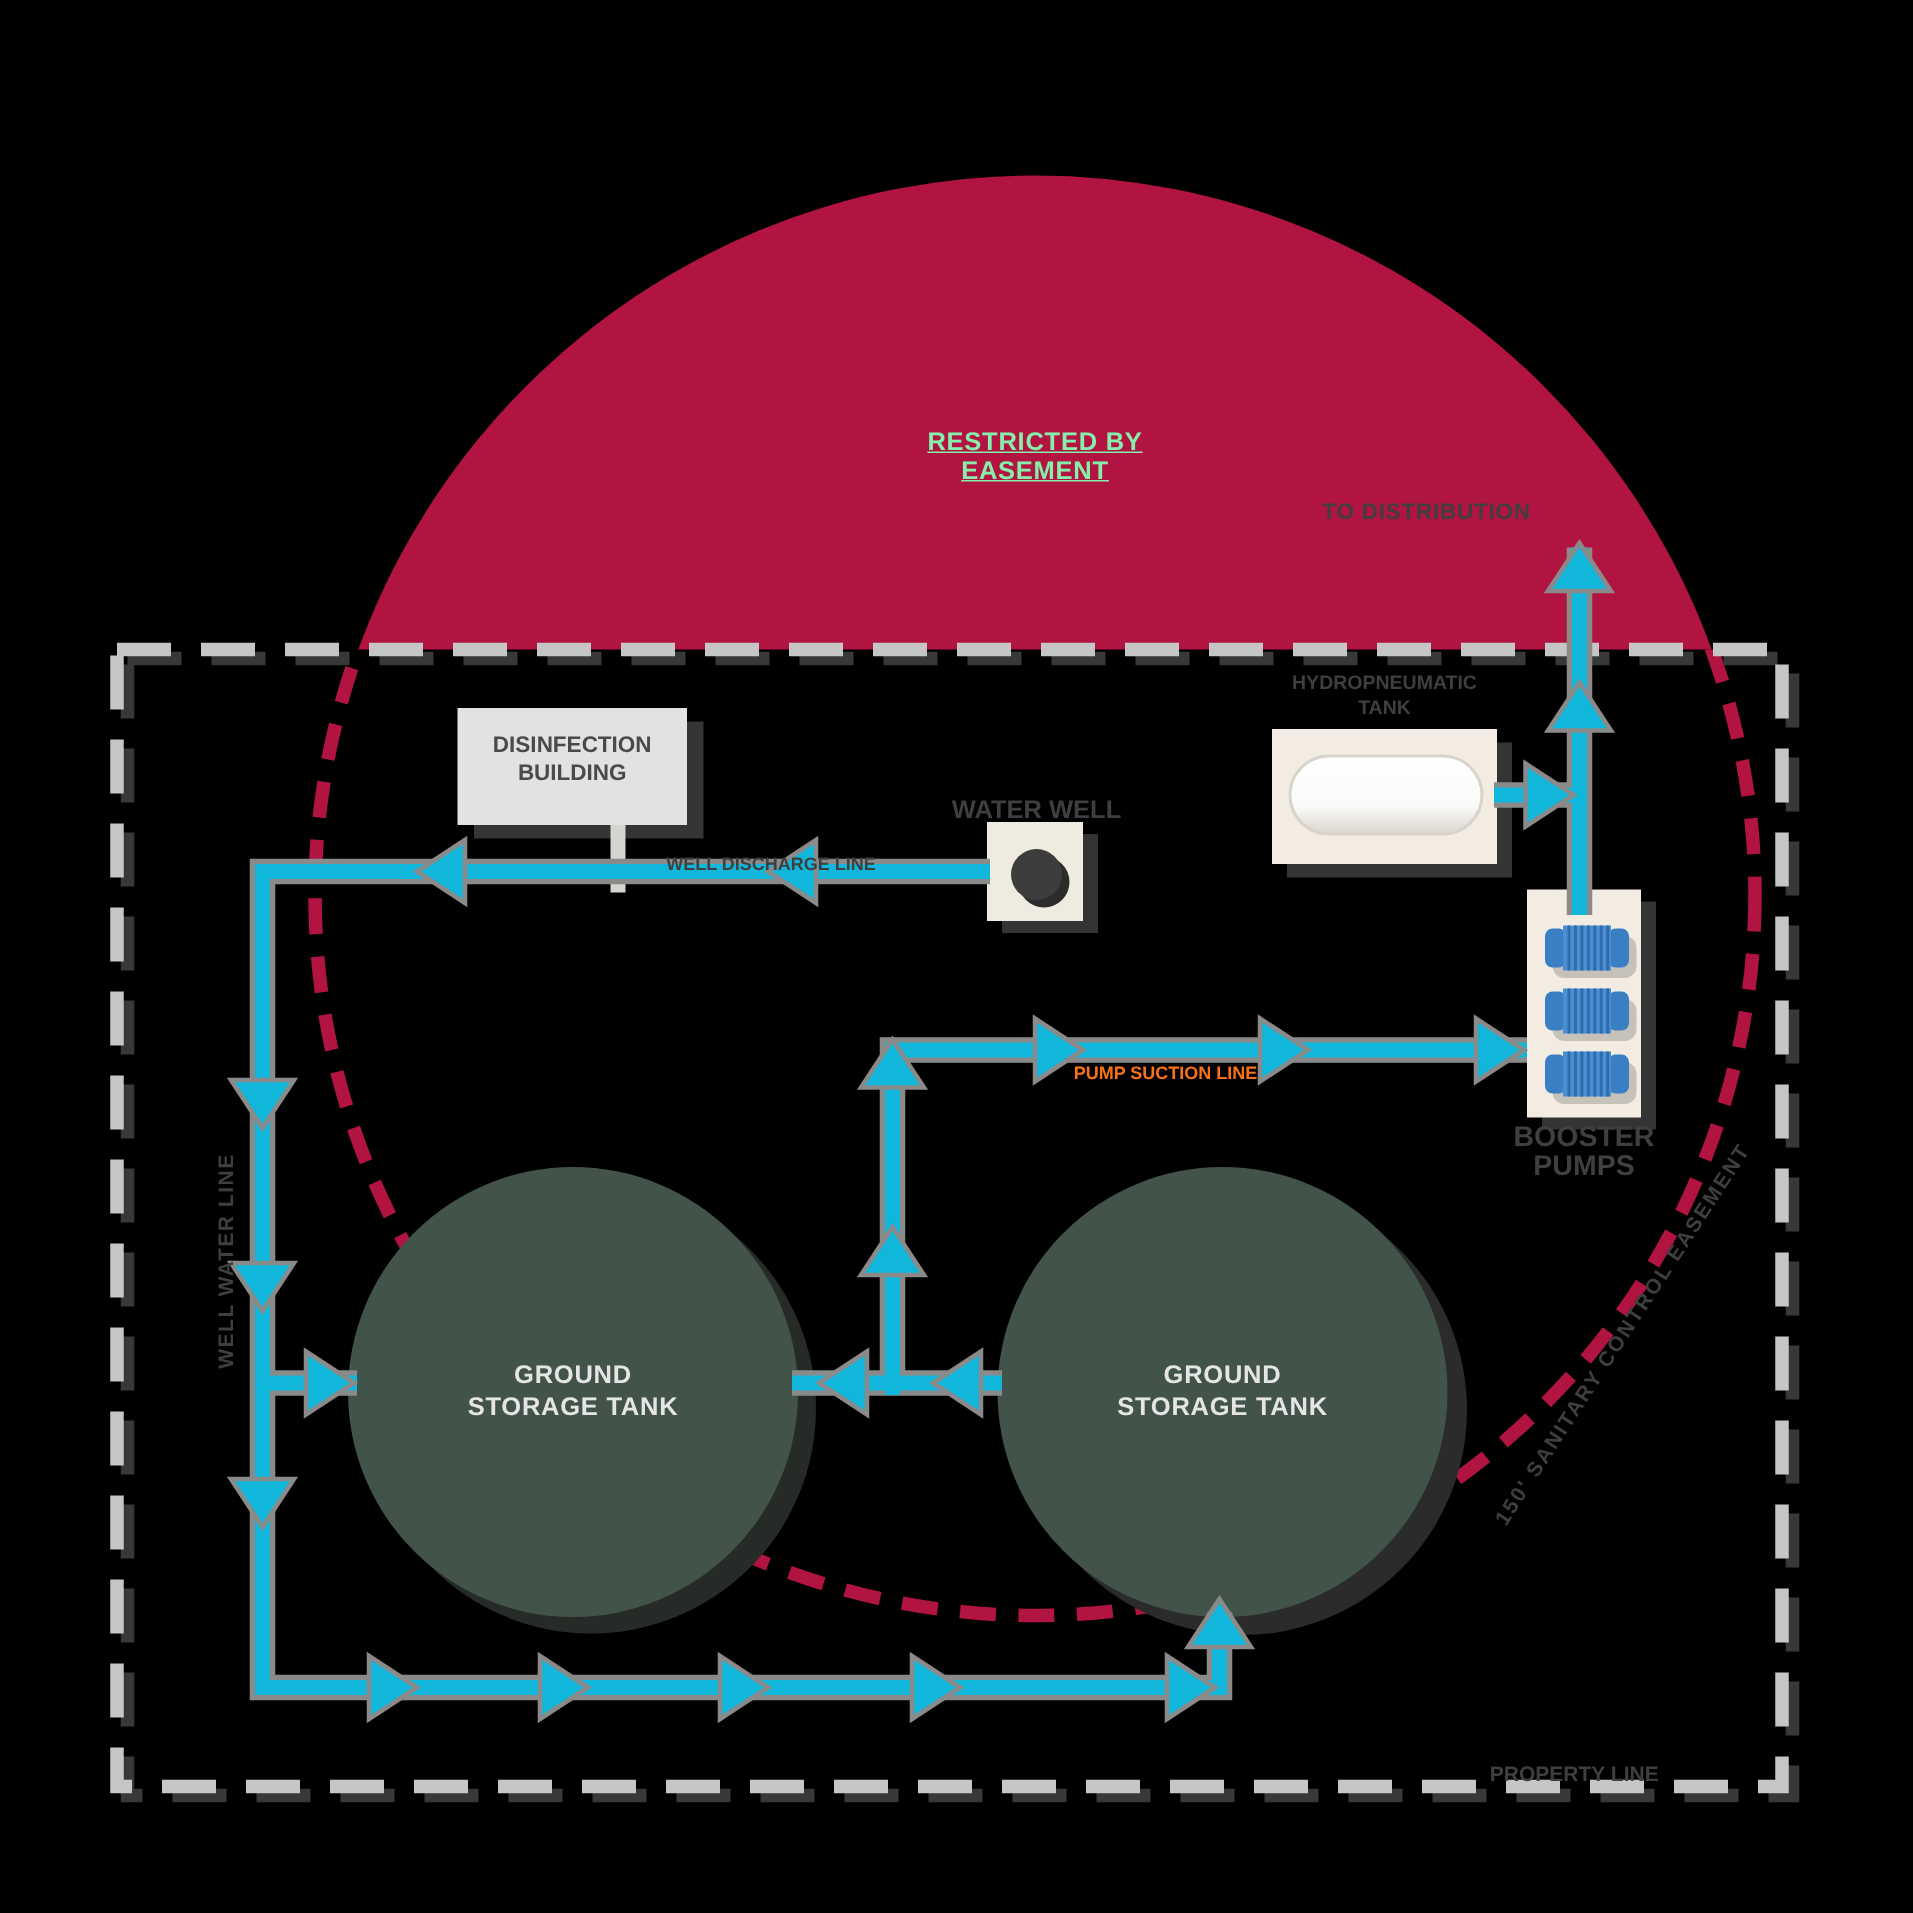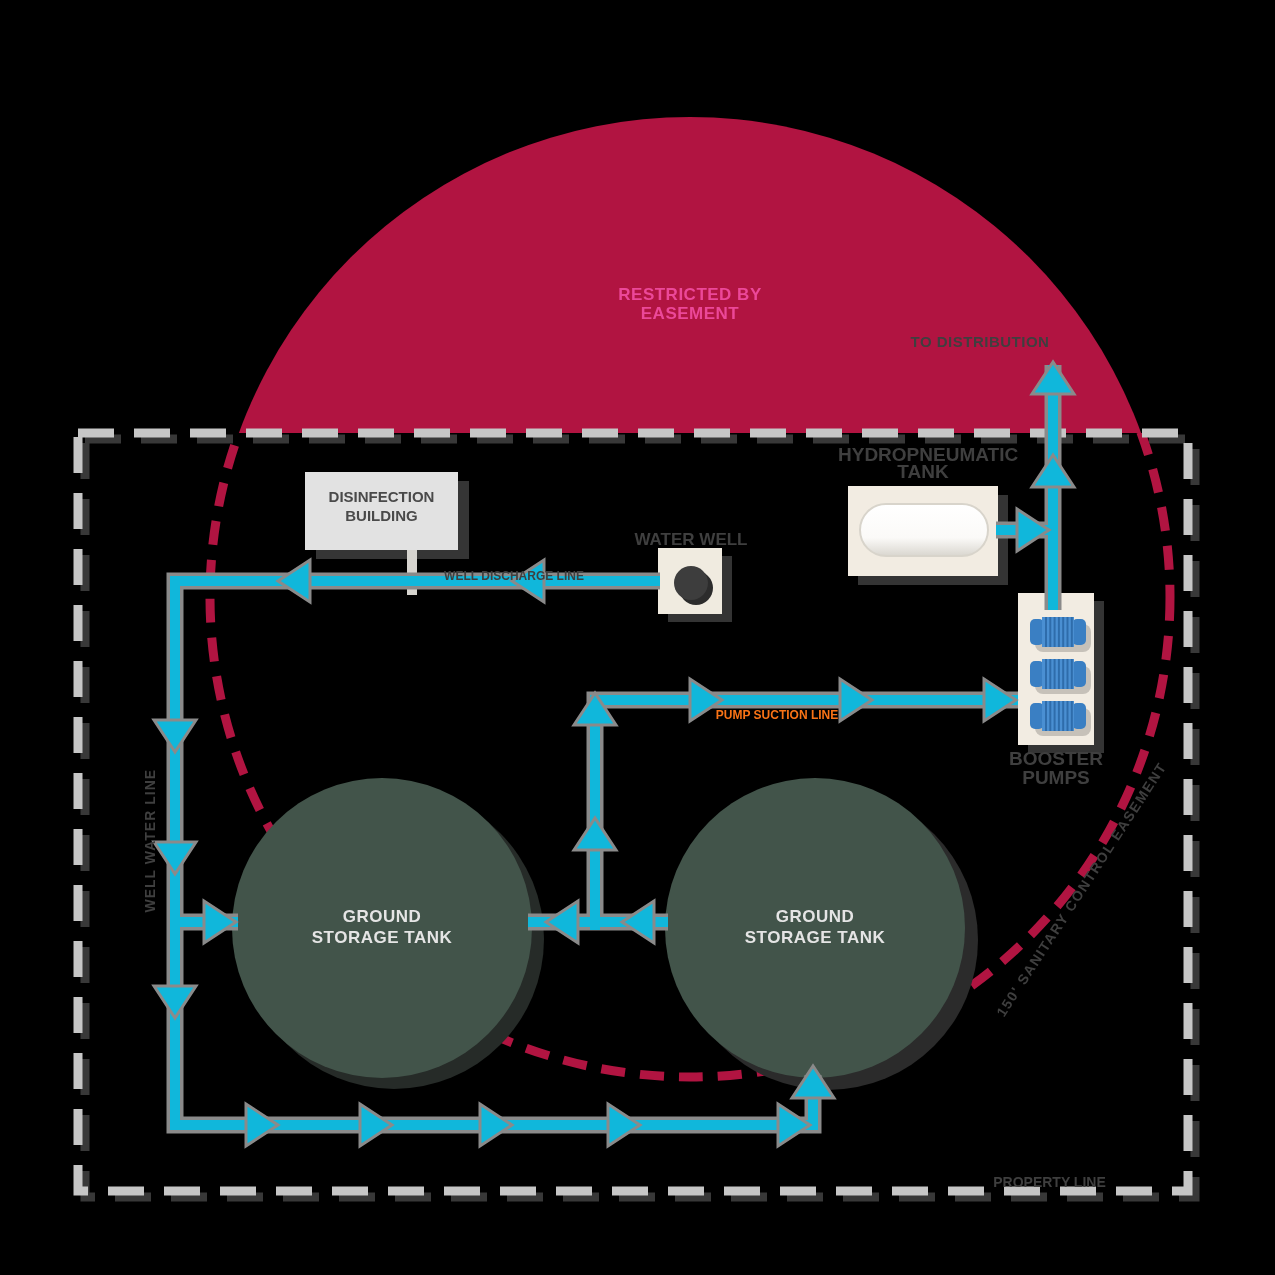--- a/index.html
+++ b/index.html
@@ -3,26 +3,26 @@
 <meta charset="utf-8">
 <style>
   html,body{margin:0;padding:0;background:#000;}
   #stage{position:relative;width:1275px;height:1275px;background:#000;overflow:hidden;
          font-family:"Liberation Sans", sans-serif;}
   #stage svg{position:absolute;left:0;top:0;}
   .lbl{position:absolute;font-weight:bold;text-align:center;line-height:1.1;}
   .lbl span{display:block;}
   .dark{color:#3f3f3f;}
   .white{color:#e5e5e5;}
-  .ease-lbl{left:555px;top:286px;width:270px;font-size:17px;letter-spacing:.5px;color:#ec4899;}
-  .dist-lbl{left:899px;top:334px;width:162px;font-size:15px;letter-spacing:.5px;}
+  .ease-lbl{left:555px;top:286px;width:270px;font-size:17px;letter-spacing:.5px;color:#86efac;text-decoration:underline;}
+  .dist-lbl{left:870px;top:334px;width:162px;font-size:15px;letter-spacing:.5px;}
   .disinfect-lbl{left:305px;top:487px;width:153px;font-size:15px;color:#4a4a4a;line-height:19px;text-align:center;}
   .well-lbl{left:618px;top:531px;width:146px;font-size:17px;}
   .wellline-lbl{left:444px;top:558px;width:140px;font-size:12px;letter-spacing:0;margin-top:12px;}
-  .hydro-lbl{left:838px;top:446px;width:170px;font-size:19px;line-height:17px;}
+  .hydro-lbl{left:838px;top:446px;width:170px;font-size:13px;line-height:17px;}
   .booster-lbl{left:1006px;top:749px;width:100px;font-size:19px;line-height:19px;}
   .suction-lbl{left:702px;top:709px;width:150px;font-size:12px;color:#f97316;}
   .riser-lbl{left:76px;top:833px;width:150px;font-size:14px;transform:rotate(-90deg);letter-spacing:1px;}
   .arc-lbl{left:922px;top:882px;width:320px;font-size:14px;transform:rotate(-57deg);letter-spacing:1.5px;}
   .prop-lbl{left:982px;top:1175px;width:135px;font-size:14px;}
   .tank-lbl{width:230px;font-size:17px;line-height:21px;letter-spacing:.5px;}
   .tank-left{left:267px;top:906px;}
   .tank-right{left:700px;top:906px;}
 </style>
 </head>

